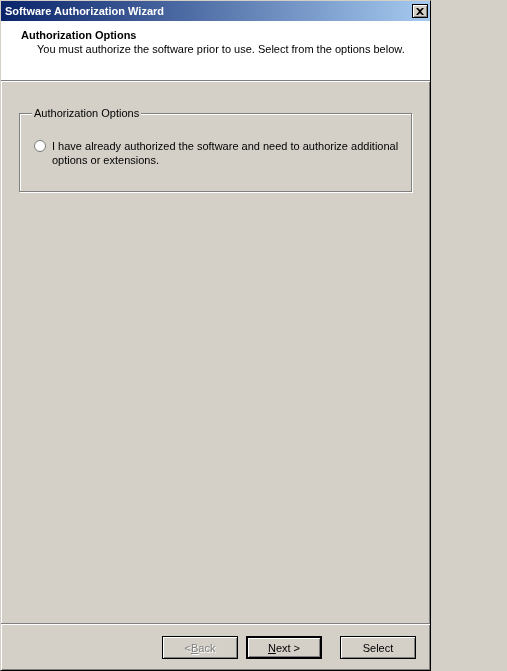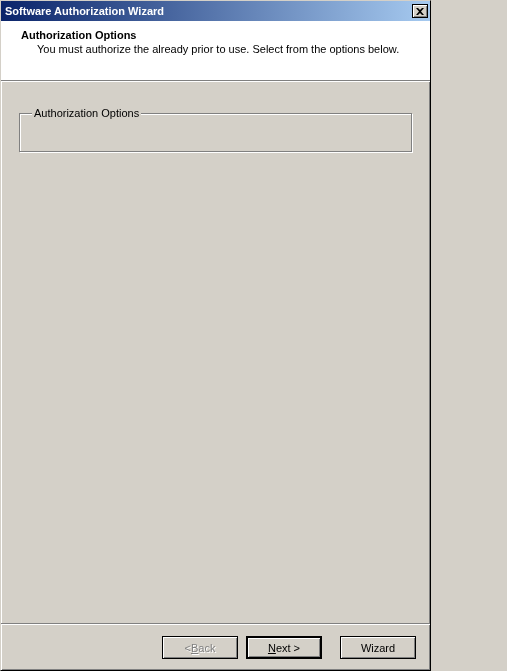--- a/index.html
+++ b/index.html
@@ -144,41 +144,45 @@
     <span class="titlebar-text">Software Authorization Wizard</span>
     <div class="titlebar-btn">
       <svg width="8" height="7" viewBox="0 0 8 7">
         <path d="M0 0 L2 0 L4 2 L6 0 L8 0 L5 3.5 L8 7 L6 7 L4 5 L2 7 L0 7 L3 3.5 Z" fill="#000"></path>
       </svg>
     </div>
   </div>
 
   <div class="header-panel">
     <div class="header-title">Authorization Options</div>
-    <div class="header-sub">You must authorize the already prior to use. Select from the options below.</div>
+    <div class="header-sub">You must authorize the software prior to use. Select from the options below.</div>
   </div>
 
   <div class="content-area">
     <fieldset class="groupbox">
       <legend>Authorization Options</legend>
 
 
+      <label class="radio-row">
+        <input type="radio" name="authopt" style="">
+        <span class="radio-label">I have already authorized the software and need to authorize additional options or extensions.</span>
+      </label>
 
 
     </fieldset>
   </div>
 
   <div class="button-row">
     <button class="btn disabled">
         <span>&lt; </span>
         <span class="accel">B</span>
         <span>ack</span>
       </button>
     <button class="btn default">
         <span class="accel">N</span>
         <span>ext &gt;</span>
       </button>
     <button class="btn btn-gap-big">
-        <span>Wizard</span>
+        <span>Select</span>
       </button>
   </div>
 
 </div>
 
 </body></html>

